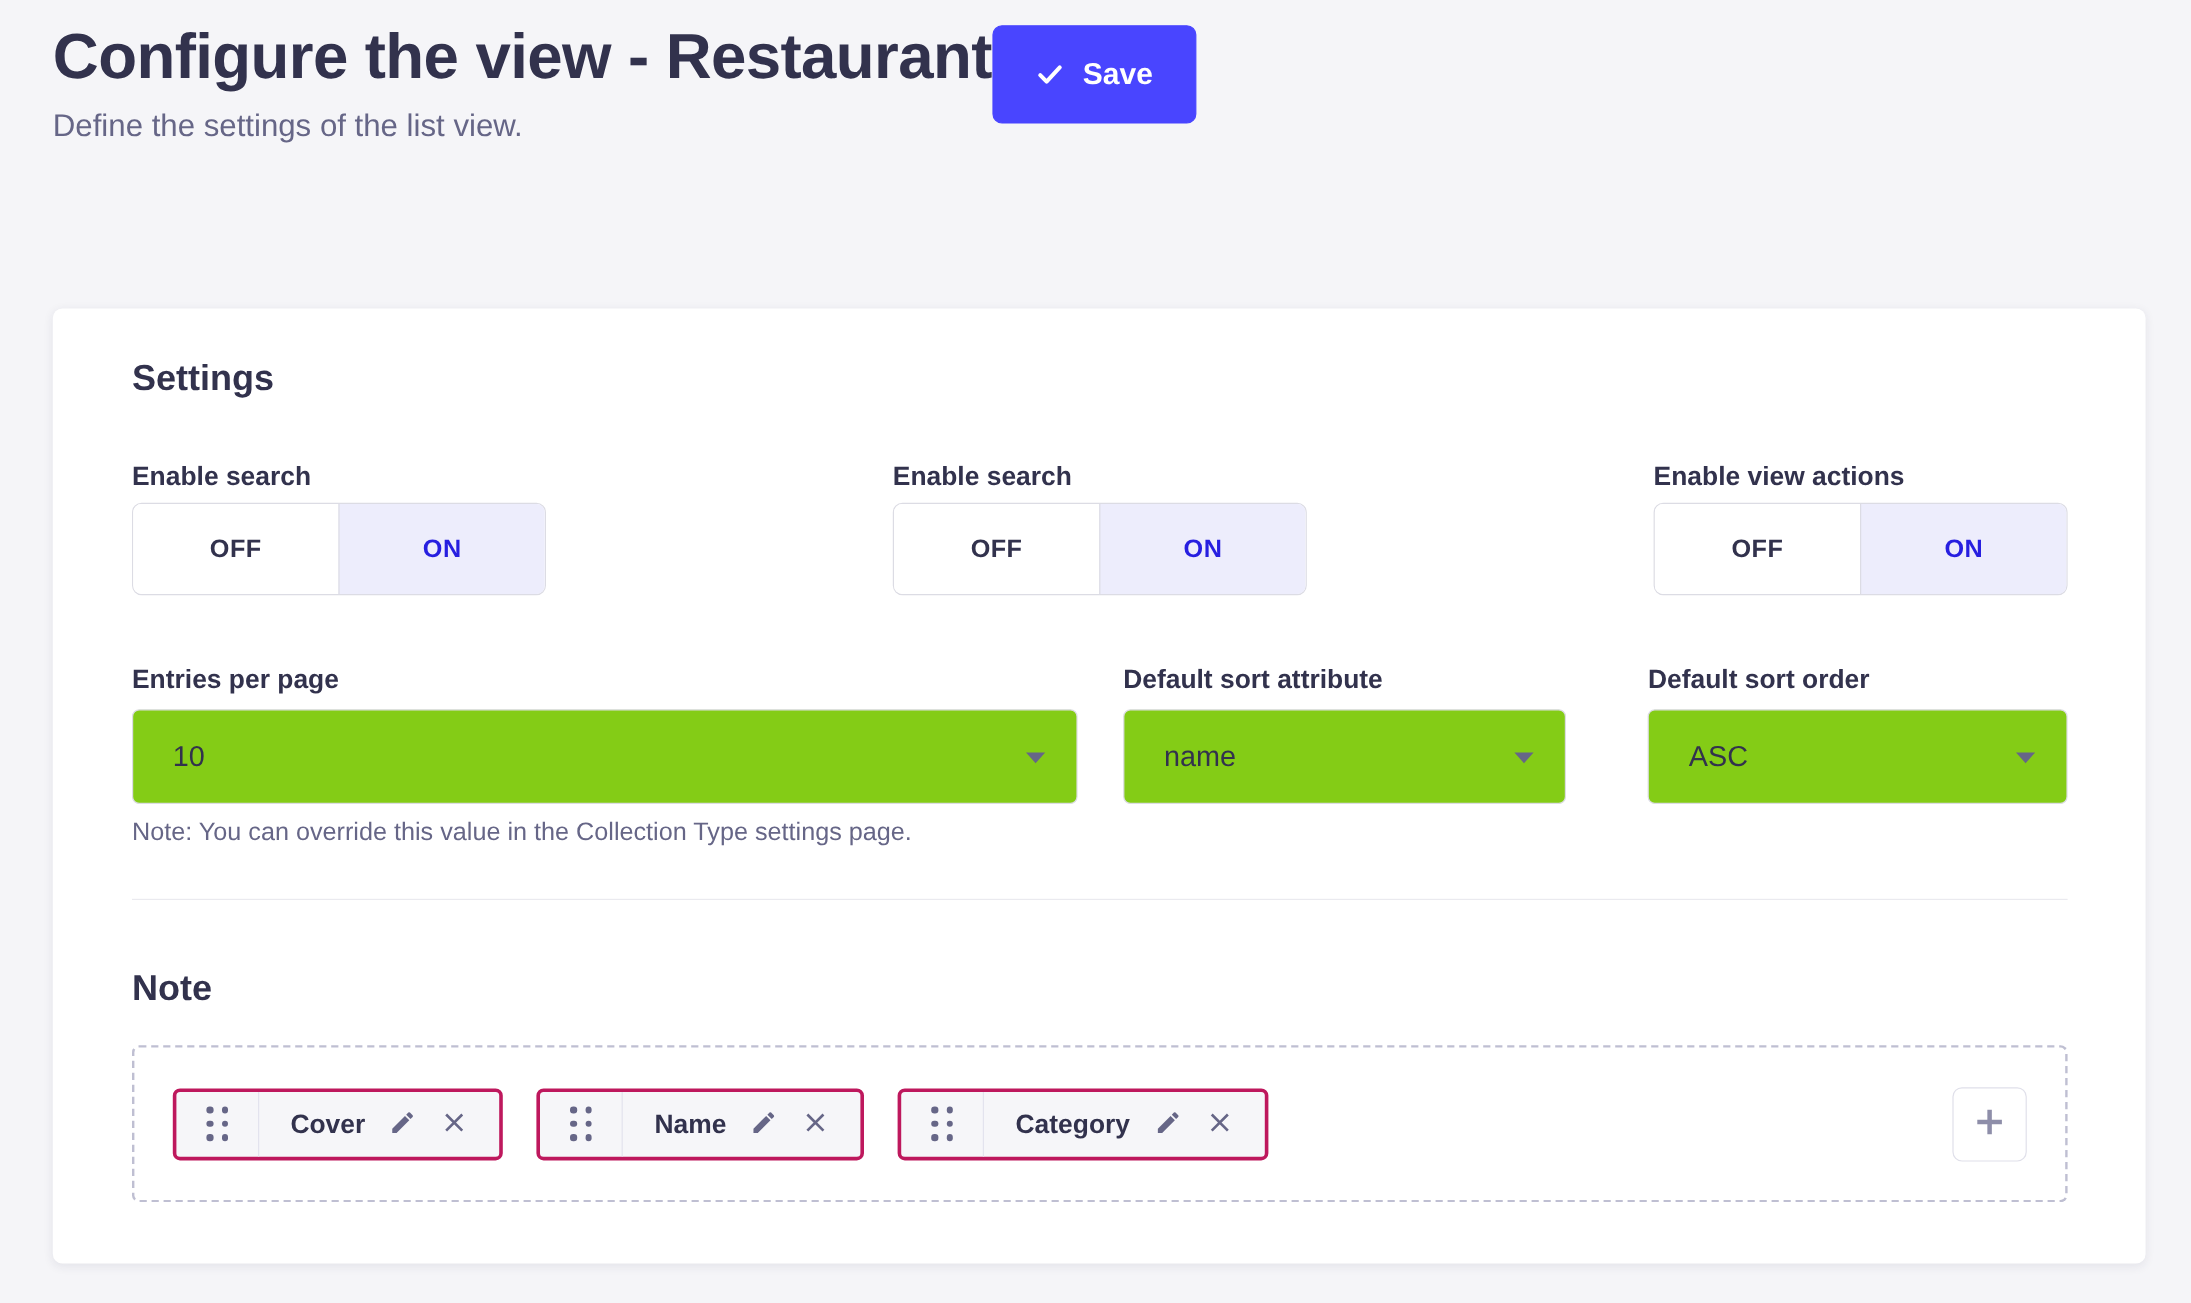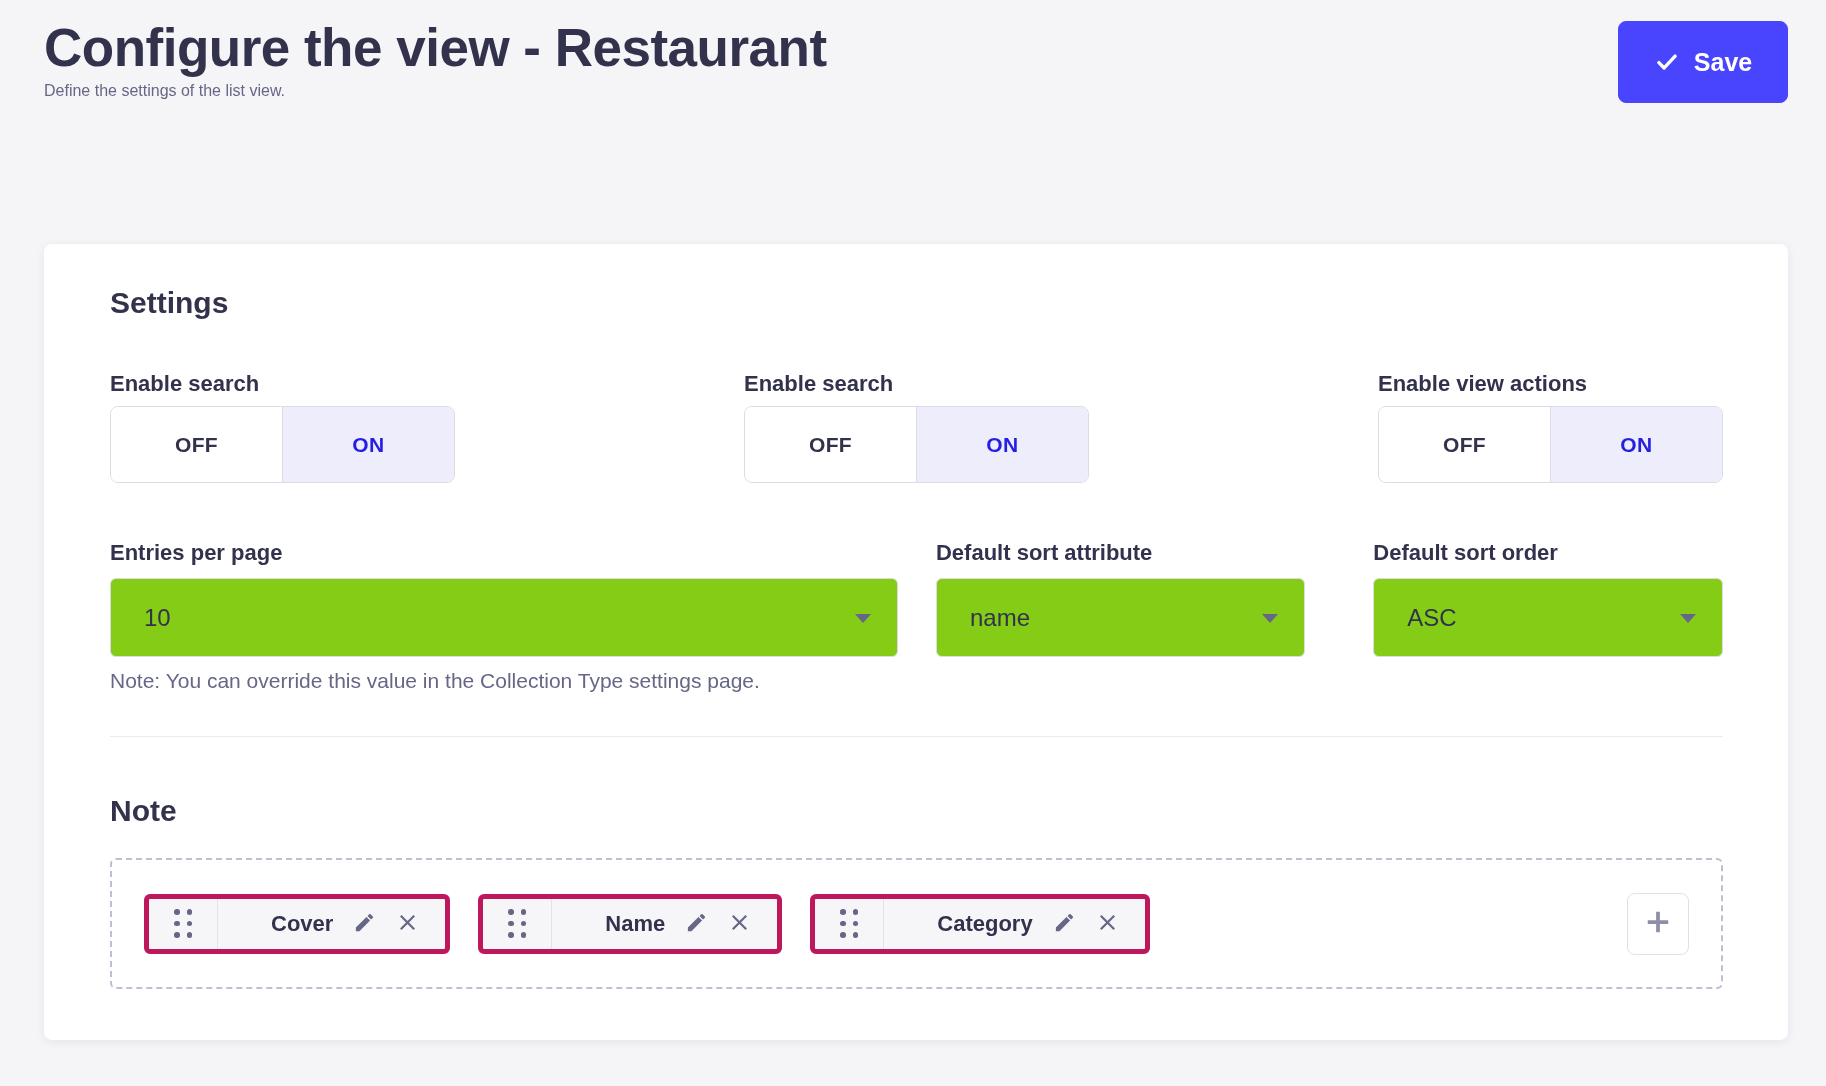--- a/index.html
+++ b/index.html
@@ -5,28 +5,28 @@
   * { margin: 0; padding: 0; box-sizing: border-box; }
   html, body { width: 1826px; height: 1086px; overflow: hidden; }
   body {
     background: #f5f5f8;
     font-family: "Liberation Sans", sans-serif;
     color: #32324d;
   }
   .page { padding: 0 38px 0 44px; }
 
   
-  .header { display: flex; justify-content: space-between; align-items: flex-start; }
+  .header { display: flex; justify-content: flex-start; align-items: flex-start; }
   .header-left { padding-top: 18px; }
   .page-title {
     font-size: 53px; font-weight: 700; line-height: 60px;
     color: #32324d; letter-spacing: -0.5px;
   }
   .page-subtitle {
-    font-size: 16px; line-height: 26px; color: #666687;
+    margin-top: 13px; font-size: 26px; line-height: 26px; color: #666687;
   }
   .save-btn {
     margin-top: 21px;
     height: 82px; min-width: 170px;
     display: flex; align-items: center; justify-content: center; gap: 14px;
     background: #4945ff; border: 1px solid #4945ff; border-radius: 8px;
     color: #ffffff; font-family: inherit;
     font-size: 25px; font-weight: 700; cursor: pointer;
     padding: 0 30px;
   }
@@ -96,23 +96,22 @@
   .view-heading { margin-top: 57px; }
   .drop-zone {
     margin-top: 30px; height: 131px;
     border: 2px dashed #bfbfd2; border-radius: 6px;
     display: flex; align-items: center;
     padding: 0 32px;
   }
   .chips { display: flex; gap: 28px; align-items: center; }
   .field-chip {
     display: flex; align-items: stretch; height: 60px;
-    background: #f6f6f9; border: 5px solid #be185d; border-radius: 6px;
+    background: #f6f6f9; border: 3px solid #be185d; border-radius: 6px;
     overflow: hidden;
-    gap: 27px;
   }
   .drag-handle {
     width: 69px; display: flex; align-items: center; justify-content: center;
     border-right: 1px solid #e3e3ee; cursor: grab;
   }
   .dots { display: grid; grid-template-columns: 5.5px 5.5px; gap: 6px 7px; }
   .dots i { width: 5.5px; height: 5.5px; border-radius: 50%; background: #666687; }
   .chip-body {
     display: flex; align-items: center; padding: 0 26px;
   }

